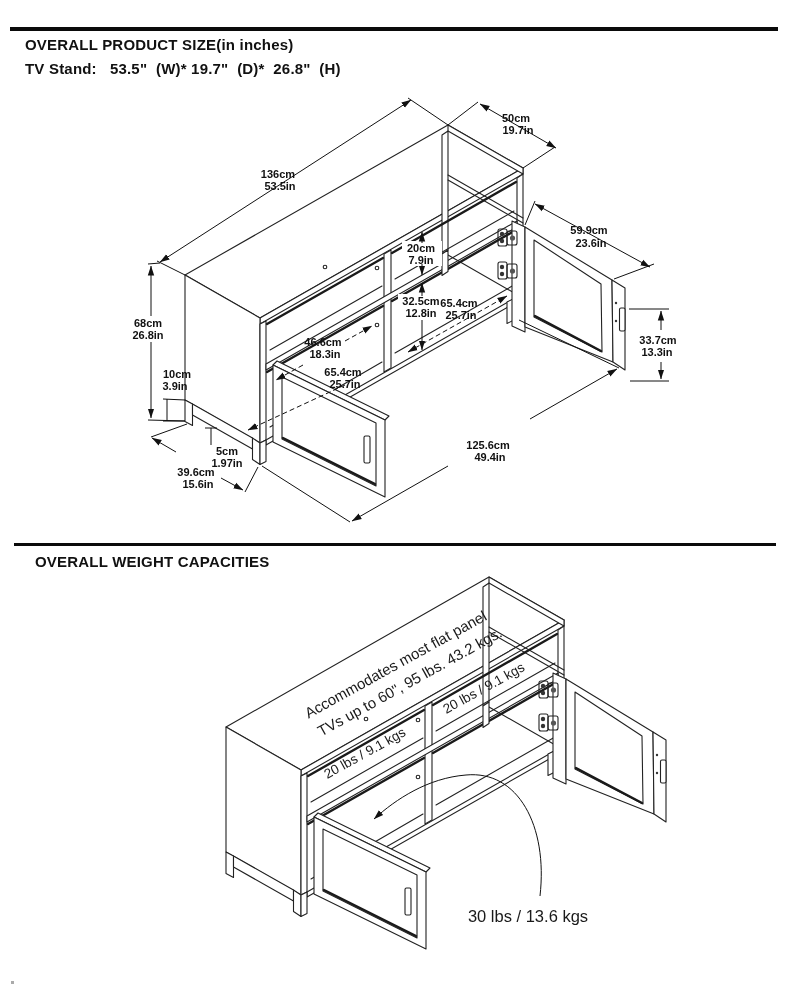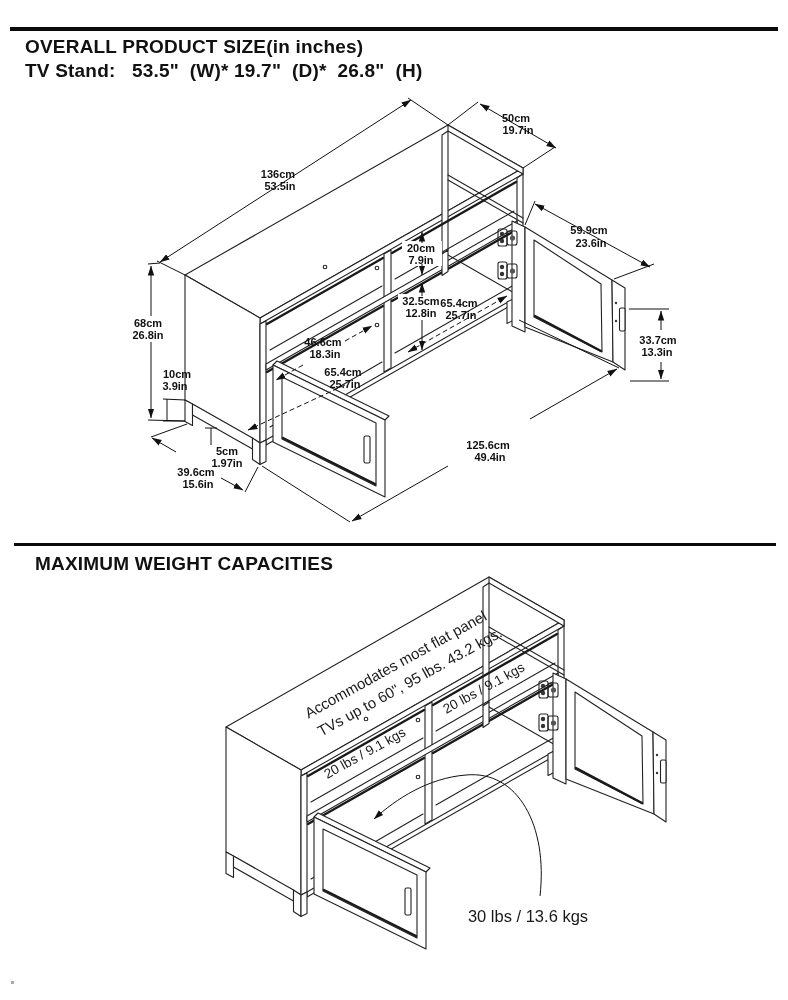--- a/index.html
+++ b/index.html
@@ -1,21 +1,21 @@
 <!DOCTYPE html>
 <html><head>
 <meta charset="utf-8">
 <style>
   html,body{margin:0;padding:0;background:#fff;}
   body{width:788px;height:1000px;position:relative;overflow:hidden;
        font-family:"Liberation Sans",sans-serif;color:#111;}
   .rule{position:absolute;left:10px;width:768px;background:#0a0a0a;}
   #rule-top{top:27px;height:4px;}
   #rule-mid{top:543px;height:3px;left:14px;width:762px;}
-  .hdr{position:absolute;left:25px;font-size:19px;font-weight:700;
+  .hdr{position:absolute;left:25px;font-size:15px;font-weight:700;
        letter-spacing:.2px;white-space:pre;text-align:right;}
   #title1{top:36px;}
   #title2{top:60px;font-weight:600;}
   #title3{top:553px;left:35px;}
   svg{position:absolute;top:0;left:0;}
   .ln{stroke:#222;stroke-width:1.1;fill:none;stroke-linejoin:round;stroke-linecap:round;}
   .fw{fill:#fff;}
   .thk{stroke:#1a1a1a;stroke-width:2.4;fill:none;stroke-linecap:round;}
   .dim{stroke:#111;stroke-width:1;fill:none;}
   .dsh{stroke-dasharray:5 3;}
@@ -24,21 +24,21 @@
   text.cap{font-family:"Liberation Sans",sans-serif;fill:#1a1a1a;text-anchor:middle;font-weight:400;}
   #dot-artifact{position:absolute;left:11px;top:981px;width:3px;height:3px;background:#aaa;}
 </style>
 </head>
 <body>
 
 <div class="rule" id="rule-top"></div>
 <div class="hdr" id="title1">OVERALL PRODUCT SIZE(in inches)</div>
 <div class="hdr" id="title2">TV Stand:   53.5"  (W)* 19.7"  (D)*  26.8"  (H)</div>
 <div class="rule" id="rule-mid"></div>
-<div class="hdr" id="title3">MAXIMUM WEIGHT CAPACITIES</div>
+<div class="hdr" id="title3">OVERALL WEIGHT CAPACITIES</div>
 <div id="dot-artifact"></div>
 
 <svg width="788" height="1000" viewBox="0 0 788 1000">
   <defs>
     <marker id="ah" viewBox="0 0 10 8" refX="9.5" refY="4" markerWidth="10" markerHeight="8" orient="auto-start-reverse">
       <path d="M0,0.8 L9.8,4 L0,7.2 Z" fill="#111"></path>
     </marker>
   </defs>
 
   <g id="cab">

